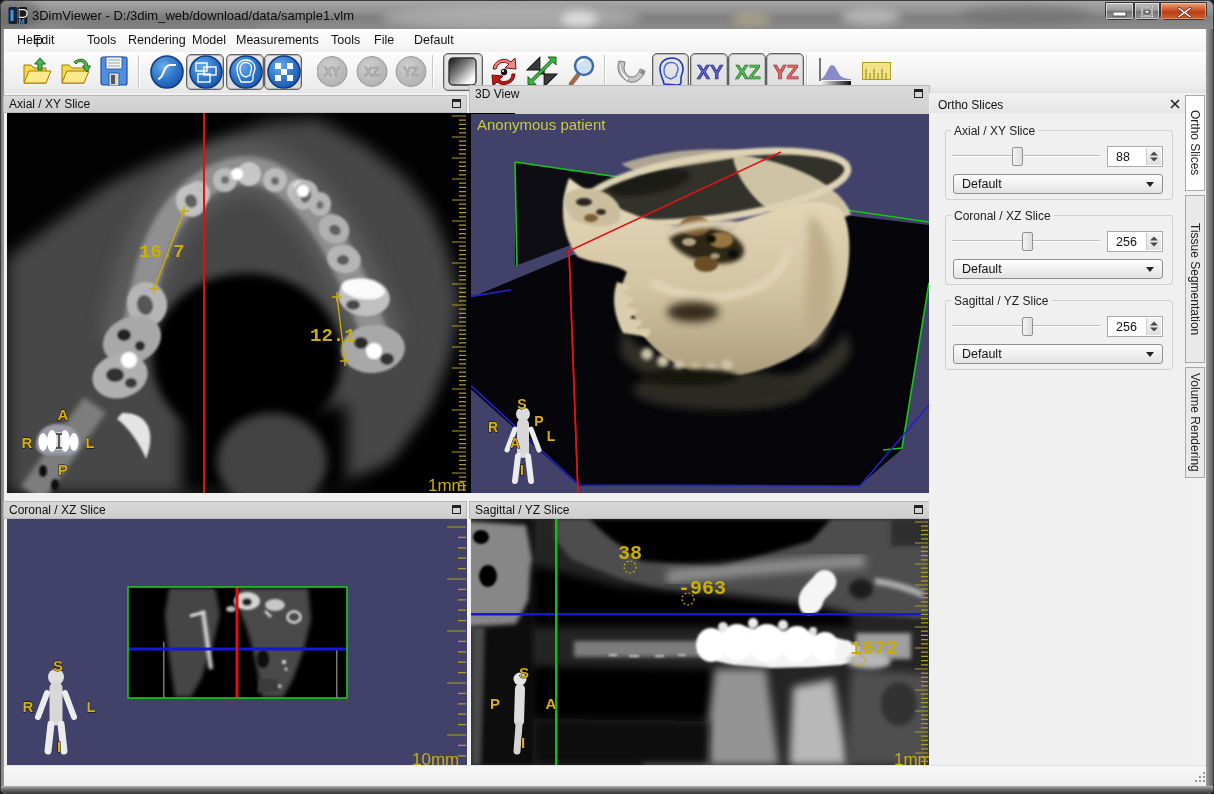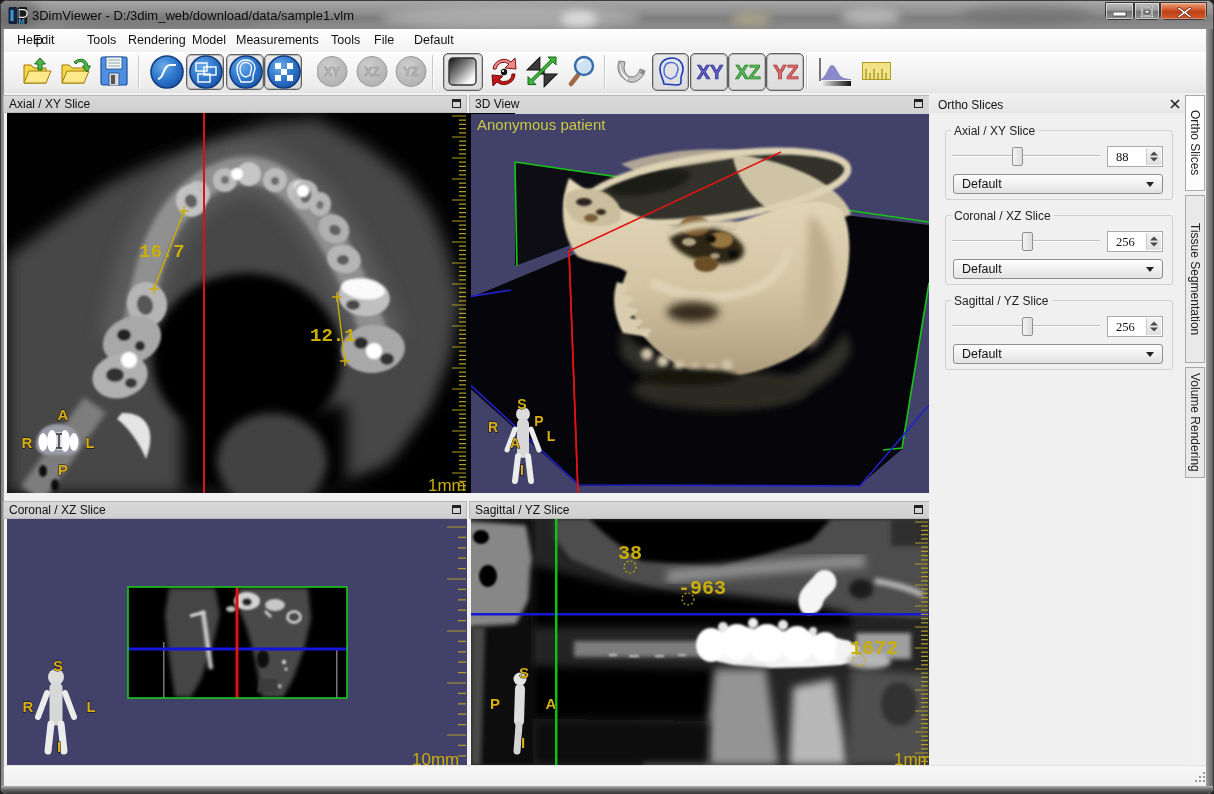--- a/index.html
+++ b/index.html
@@ -61,21 +61,21 @@
     background:linear-gradient(180deg,#f0f0f0,#e6e6e6); font-size:12px; color:#111; }
   .group { position:absolute; left:945px; width:228px; height:70px;
     border:1px solid #d0d0d0; border-radius:3px; }
   .glabel { position:absolute; left:951px; font-size:12px; color:#222; background:#f0f0f0; padding:0 3px; }
   .strack { position:absolute; left:952px; width:148px; height:2px;
     background:#bdbdbd; border-bottom:1px solid #fff; }
   .shandle { position:absolute; width:11px; height:19px; border:1px solid #909090; border-radius:2px;
     background:linear-gradient(90deg,#f4f4f4,#dcdcdc); }
   .spin { position:absolute; left:1107px; width:56px; height:21px; background:#fff;
     border:1px solid #ababab; font-size:12.5px; color:#111; }
-  .spin .v { position:absolute; left:8px; top:3px;font-family:Liberation Serif, serif; }
+  .spin .v { position:absolute; left:8px; top:3px; }
   .spin .btns { position:absolute; right:1px; top:1px; width:15px; height:17px;
     background:linear-gradient(180deg,#f4f4f4,#dfdfdf); border-left:1px solid #ccc; }
   .combo { position:absolute; left:953px; width:210px; height:20px;
     border:1px solid #8f8f8f; border-radius:3px;
     background:linear-gradient(180deg,#fefefe,#e2e2e2); font-size:12.5px; color:#111; }
   .combo .t { position:absolute; left:8px; top:2px; }
   .combo .a { position:absolute; right:8px; top:7px; width:0; height:0;
     border-left:4px solid transparent; border-right:4px solid transparent; border-top:5px solid #222; }
   .vtab { position:absolute; left:1185px; width:20px; border:1px solid #a8a8a8;
     font-size:12px; color:#222; display:flex; align-items:center; justify-content:center; }
@@ -318,21 +318,21 @@
           <rect x="5" y="5" width="2" height="2"></rect>
           <rect x="1" y="9" width="2" height="2"></rect>
         </g>
     </svg>
   </div>
 
   <div class="ptitle" style="left:3px;top:95px;width:464px;height:18px">
       <span class="txt">Axial / XY Slice</span>
       <div class="pmax" style="left:448px"></div>
     </div>
-  <div class="ptitle" style="left:469px;top:95px;width:461px;height:34px">
+  <div class="ptitle" style="left:469px;top:85px;width:461px;height:34px">
       <span class="txt">3D View</span>
       <div class="pmax" style="left:444px"></div>
     </div>
   <div class="ptitle" style="left:3px;top:501px;width:464px;height:18px">
       <span class="txt">Coronal / XZ Slice</span>
       <div class="pmax" style="left:448px"></div>
     </div>
   <div class="ptitle" style="left:469px;top:501px;width:461px;height:18px">
       <span class="txt">Sagittal / YZ Slice</span>
       <div class="pmax" style="left:444px"></div>

